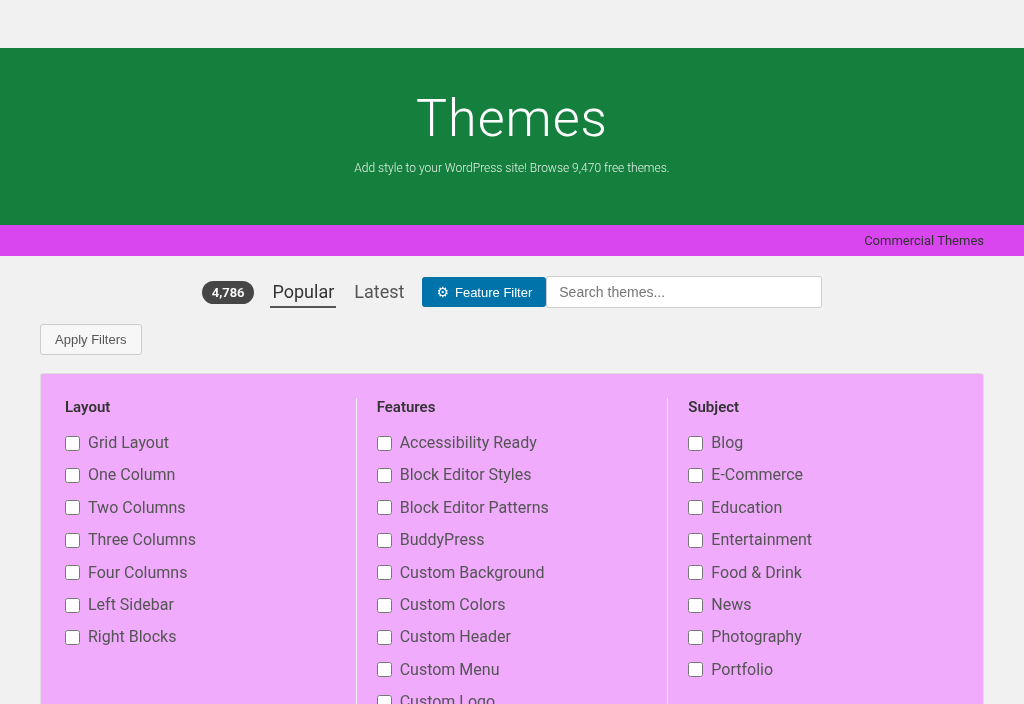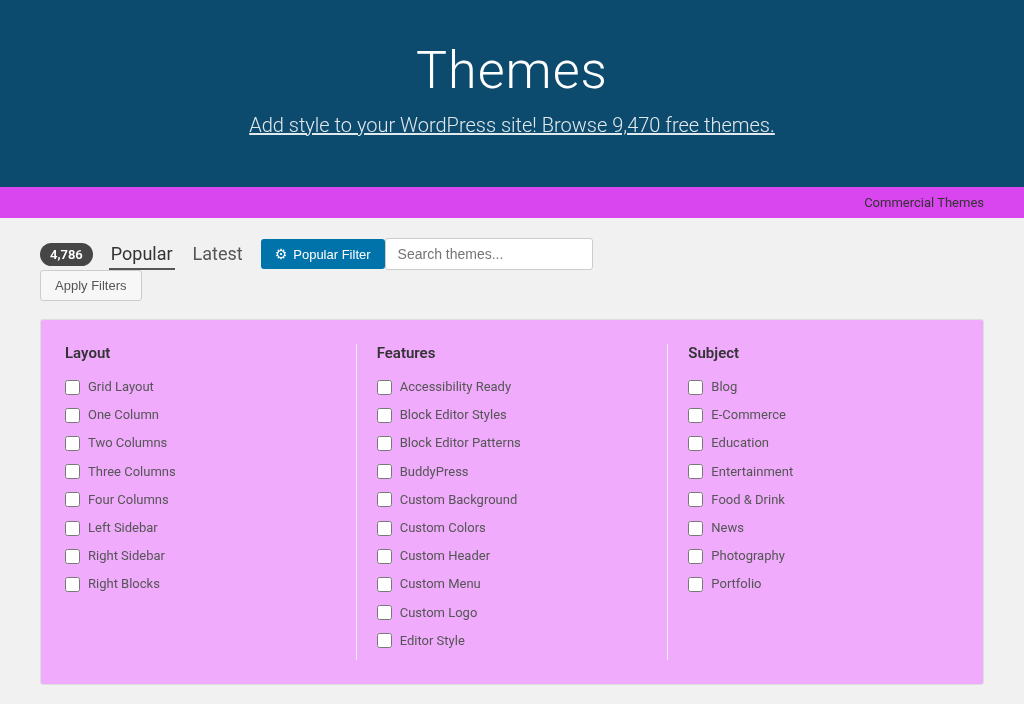--- a/index.html
+++ b/index.html
@@ -5,36 +5,36 @@
     * { box-sizing: border-box; margin: 0; padding: 0; }
     body {
       font-family: -apple-system, BlinkMacSystemFont, "Segoe UI", Roboto, Oxygen, Ubuntu, sans-serif;
       background: #f1f1f1;
       color: #333;
       font-size: 14px;
     }
 
     
     .hero {
-      background: #0c4a6e;
+      background: #15803d;
       text-align: center;
       padding: 40px 20px 50px;
+      margin-top: 48px;
     }
     .hero-title {
       color: #fff;
       font-size: 52px;
       font-weight: 300;
       letter-spacing: 1px;
       margin-bottom: 12px;
     }
     .hero-subtitle {
       color: rgba(255,255,255,0.88);
-      font-size: 20px;
+      font-size: 12px;
       font-weight: 300;
-      text-decoration: underline;
     }
 
     
     .commercial-bar {
       background: #d946ef;
       text-align: right;
       padding: 8px 40px;
       font-size: 13px;
     }
     .commercial-bar a {
@@ -44,21 +44,22 @@
 
     
     .main-content {
       padding: 20px 40px;
     }
 
     
     .controls-row {
       display: flex;
       align-items: center;
-      justify-content: flex-start;
+      justify-content: center;
+      margin-bottom: 16px;
     }
     .controls-left {
       display: flex;
       align-items: center;
       gap: 16px;
     }
     .count-badge {
       background: #464646;
       color: #fff;
       border-radius: 12px;
@@ -86,21 +87,21 @@
       padding: 7px 14px;
       font-size: 13px;
       cursor: pointer;
       display: flex;
       align-items: center;
       gap: 6px;
     }
     .gear-icon { font-size: 14px; }
 
     .search-input {
-      width: 208px;
+      width: 276px;
       padding: 7px 12px;
       border: 1px solid #ccc;
       border-radius: 3px;
       font-size: 14px;
       color: #999;
       outline: none;
     }
 
     
     .apply-filters-btn {
@@ -148,21 +149,21 @@
     }
     .filter-item input[type="checkbox"] {
       width: 15px;
       height: 15px;
       cursor: pointer;
       accent-color: #0073aa;
       flex-shrink: 0;
     }
     .filter-item label {
       color: #555;
-      font-size: 13px;
+      font-size: 16px;
       cursor: pointer;
       line-height: 1.4;
     }
   </style>
 </head>
 <body>
 
 <div class="hero">
   <h1 class="hero-title">Themes</h1>
   <p class="hero-subtitle">Add style to your WordPress site! Browse 9,470 free themes.</p>
@@ -175,21 +176,21 @@
 <div class="main-content">
 
   
   <div class="controls-row">
     <div class="controls-left">
       <span class="count-badge">4,786</span>
       <a class="tab-link active" href="#">Popular</a>
       <a class="tab-link" href="#">Latest</a>
       <button class="feature-filter-btn">
         <span class="gear-icon">⚙</span>
-        <span>Popular Filter</span>
+        <span>Feature Filter</span>
       </button>
     </div>
     <div>
       <input class="search-input" type="text" placeholder="Search themes..." style="">
     </div>
   </div>
 
   
   <button class="apply-filters-btn">Apply Filters</button>
 
@@ -216,24 +217,20 @@
       </div>
       <div class="filter-item">
         <input type="checkbox" id="cb-four-columns" style="">
         <label for="cb-four-columns">Four Columns</label>
       </div>
       <div class="filter-item">
         <input type="checkbox" id="cb-left-sidebar" style="">
         <label for="cb-left-sidebar">Left Sidebar</label>
       </div>
       <div class="filter-item">
-        <input type="checkbox" id="cb-right-sidebar" style="">
-        <label for="cb-right-sidebar">Right Sidebar</label>
-      </div>
-      <div class="filter-item">
         <input type="checkbox" id="cb-wide-blocks" style="">
         <label for="cb-wide-blocks">Right Blocks</label>
       </div>
     </div>
 
     <div class="filter-column">
       <div class="filter-column-title">Features</div>
       <div class="filter-item">
         <input type="checkbox" id="cb-accessibility" style="">
         <label for="cb-accessibility">Accessibility Ready</label>

